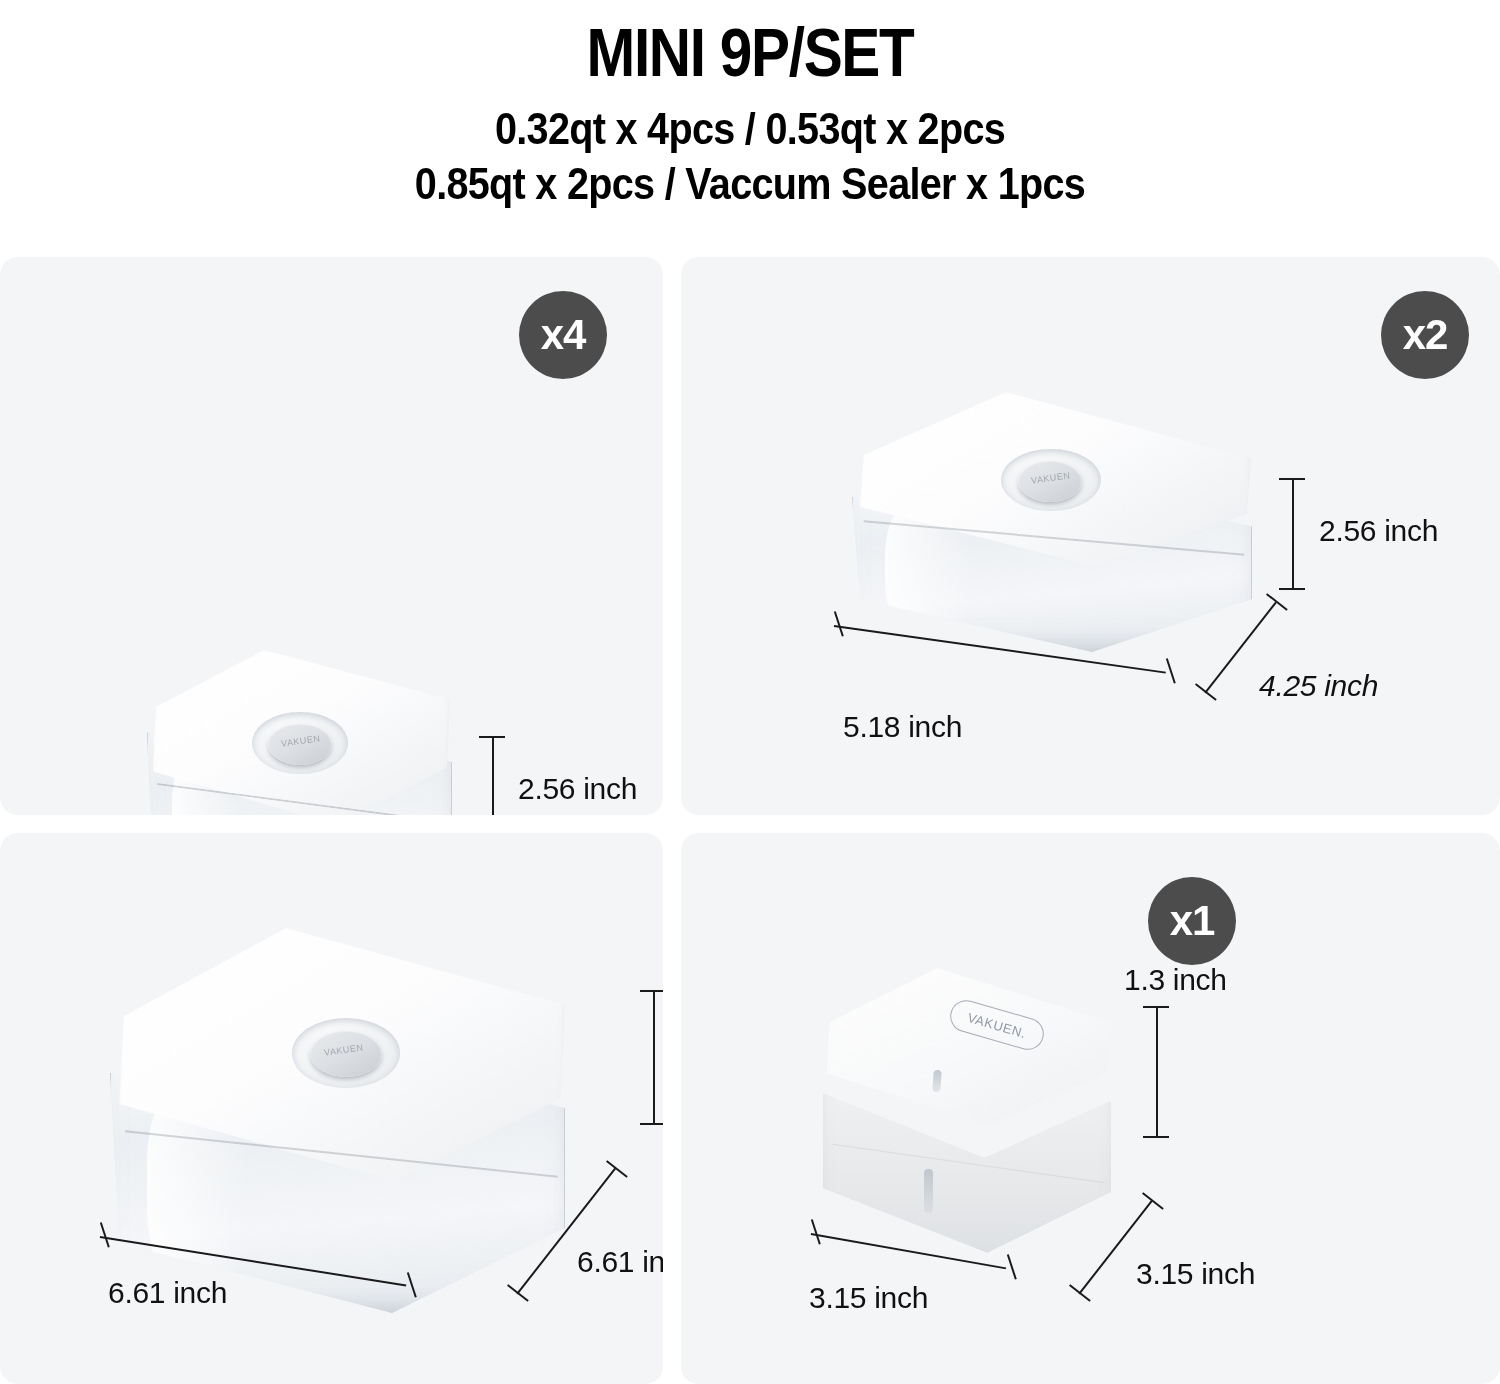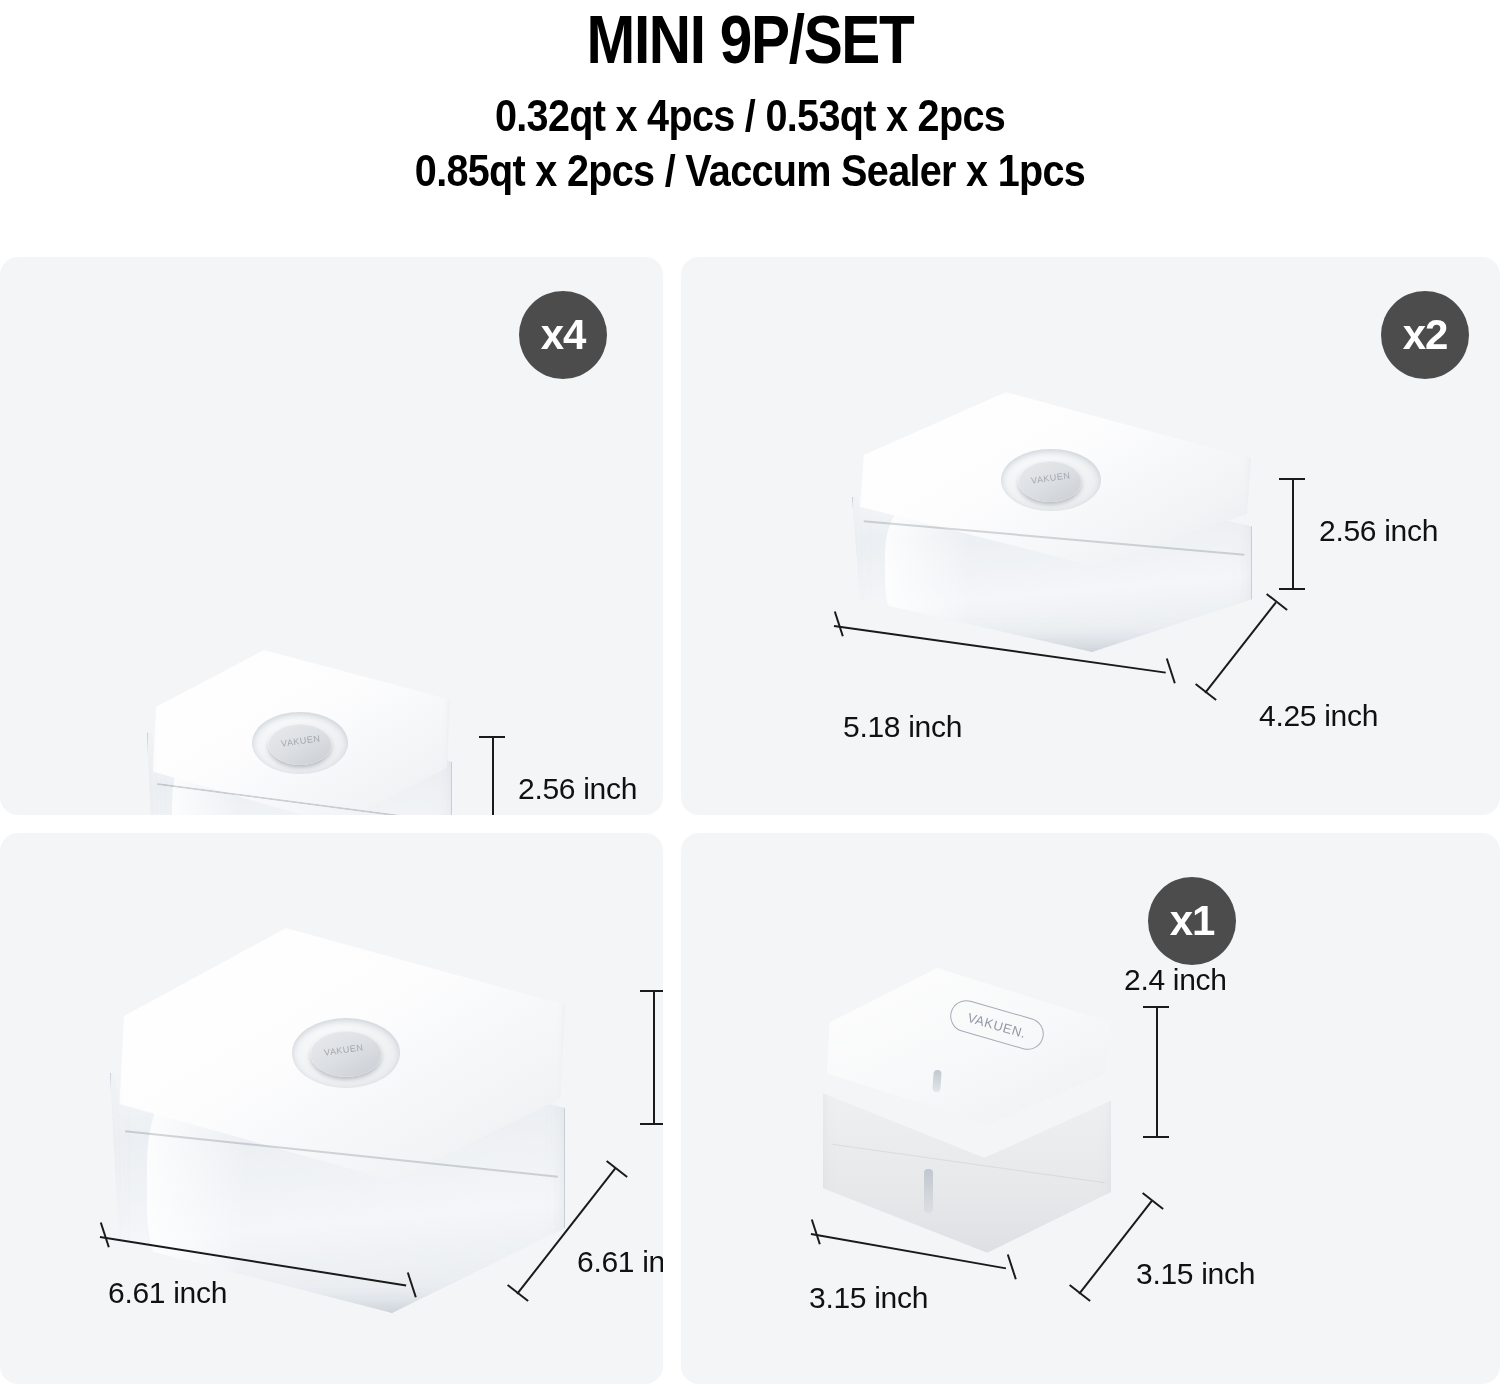--- a/index.html
+++ b/index.html
@@ -9,21 +9,21 @@
     height: 1384px;
     background: #ffffff;
     font-family: "Liberation Sans", sans-serif;
     overflow: hidden;
     position: relative;
   }
 
   
   .header {
     width: 100%;
-    padding-top: 5px;
+    padding-top: 18px;
     text-align: center;
   }
   .main-title {
     font-size: 68px;
     font-weight: 700;
     letter-spacing: -1.5px;
     color: #000000;
     line-height: 1.0;
     transform: scaleX(0.86);
   }
@@ -296,21 +296,21 @@
       <div class="cap cap-h" style="left:598px; top:221px;"></div>
       <div class="cap cap-h" style="left:598px; top:331px;"></div>
     </div>
     <div class="dim-label" style="left:638px; top:257px;">2.56 inch</div>
 
     <div class="dim">
       <div class="diag" style="left:524px; top:435px; width:115px; transform: rotate(-52deg);"></div>
       <div class="diag-cap" style="left:512px; top:434px; transform: rotate(38deg);"></div>
       <div class="diag-cap" style="left:583px; top:344px; transform: rotate(38deg);"></div>
     </div>
-    <div class="dim-label" style="left:578px; top:442px;">4.25 inch</div>
+    <div class="dim-label" style="left:578px; top:412px;font-style:italic;">4.25 inch</div>
 
     <div class="dim">
       <div class="diag" style="left:153px; top:368px; width:335px; transform: rotate(8deg);"></div>
       <div class="diag-cap" style="left:145px; top:366px; transform: rotate(72deg);"></div>
       <div class="diag-cap" style="left:477px; top:413px; transform: rotate(72deg);"></div>
     </div>
     <div class="dim-label" style="left:162px; top:453px;">5.18 inch</div>
   </div>
 
   <div class="panel">
@@ -377,21 +377,21 @@
                   transform: rotate(4deg);"></div>
 
       <div class="sealer-led" style="left:243px; top:336px; width:9px; height:44px;"></div>
     </div>
 
     <div class="dim">
       <div class="dim-line dim-v" style="left:475px; top:174px; height:130px;"></div>
       <div class="cap cap-h" style="left:462px; top:173px;"></div>
       <div class="cap cap-h" style="left:462px; top:303px;"></div>
     </div>
-    <div class="dim-label" style="left:443px; top:130px;">2.4 inch</div>
+    <div class="dim-label" style="left:443px; top:130px;">1.3 inch</div>
 
     <div class="dim">
       <div class="diag" style="left:398px; top:460px; width:118px; transform: rotate(-52deg);"></div>
       <div class="diag-cap" style="left:386px; top:459px; transform: rotate(38deg);"></div>
       <div class="diag-cap" style="left:459px; top:367px; transform: rotate(38deg);"></div>
     </div>
     <div class="dim-label" style="left:455px; top:424px;">3.15 inch</div>
 
     <div class="dim">
       <div class="diag" style="left:130px; top:400px; width:198px; transform: rotate(10deg);"></div>

